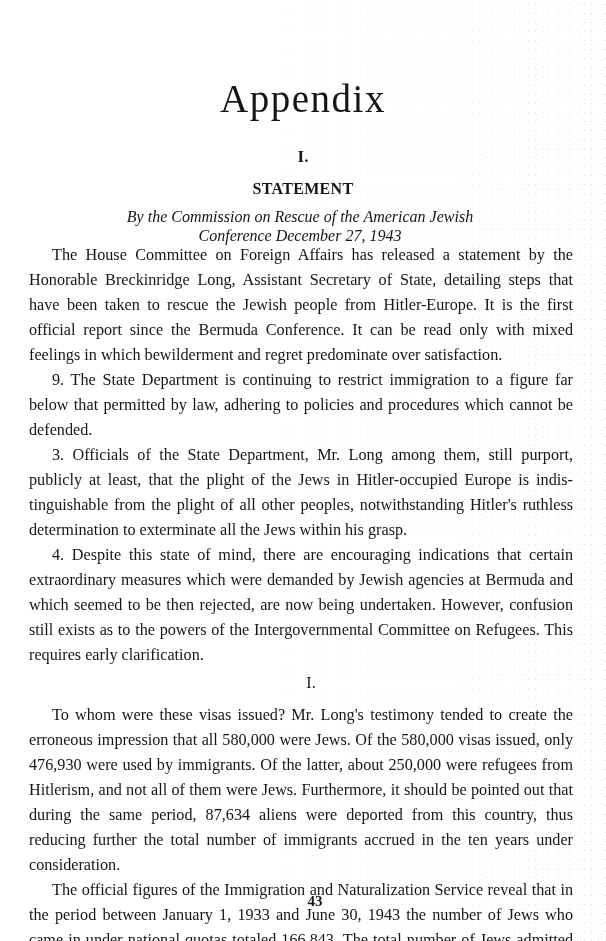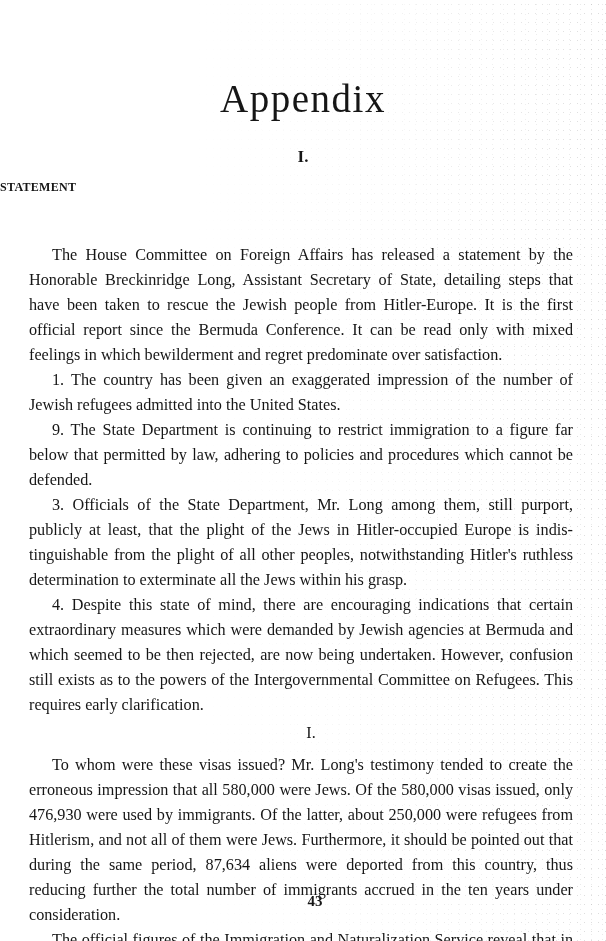--- a/index.html
+++ b/index.html
@@ -24,22 +24,22 @@
   .page { position: absolute; left: 0; top: 0; width: 606px; height: 941px; }
   .title {
     position: absolute; top: 76px; left: 0; width: 606px; text-align: center;
     font-size: 39px; letter-spacing: 1.5px; font-weight: normal;
   }
   .roman-top {
     position: absolute; top: 147px; left: 0; width: 606px; text-align: center;
     font-size: 17px; font-weight: bold;
   }
   .statement {
-    position: absolute; top: 180px; left: 0; width: 606px; 
-    font-size: 12px; font-weight: bold; letter-spacing: 0.3px;
+    position: absolute; top: 180px; left: 0; width: 606px; text-align: center;
+    font-size: 16px; font-weight: bold; letter-spacing: 0.3px;
   }
   .byline {
     position: absolute; top: 207px; left: 90px; width: 420px; text-align: center;
     font-size: 16px; font-style: italic; line-height: 19px;
   }
   .body {
     position: absolute; top: 243px; left: 29px; width: 544px;
     font-size: 16.2px; line-height: 25px; text-align: justify;
   }
   .body p { margin: 0; text-indent: 23px; }
@@ -53,24 +53,27 @@
     font-size: 15px; font-weight: bold; padding-left: 12px;
   }
 </style>
 </head>
 <body>
 
 <div class="page">
   <div class="title">Appendix</div>
   <div class="roman-top">I.</div>
   <div class="statement">STATEMENT</div>
+  <div class="byline">
+    <div>By the Commission on Rescue of the American Jewish</div>
+    <div>Conference December 27, 1943</div>
+  </div>
 
   <div class="body">
     <p>The House Committee on Foreign Affairs has released a statement by the Honorable Breckinridge Long, Assistant Secretary of State, detailing steps that have been taken to rescue the Jewish people from Hitler-Europe. It is the first official report since the Bermuda Conference. It can be read only with mixed feelings in which bewilderment and regret predominate over satisfaction.</p>
-    <p>1. The country has been given an exaggerated impression of the number of Jewish refugees admitted into the United States.</p>
     <p>9. The State Department is continuing to restrict immigration to a figure far below that permitted by law, adhering to policies and procedures which cannot be defended.</p>
     <p class="hyph">3. Officials of the State Department, Mr. Long among them, still purport, publicly at least, that the plight of the Jews in Hitler-occupied Europe is indis­tinguishable from the plight of all other peoples, notwithstanding Hitler's ruth­less determination to exterminate all the Jews within his grasp.</p>
     <p>4. Despite this state of mind, there are encouraging indications that certain extraordinary measures which were demanded by Jewish agencies at Bermuda and which seemed to be then rejected, are now being undertaken. However, confusion still exists as to the powers of the Intergovernmental Committee on Refugees. This requires early clarification.</p>
     <p class="section-mark">I.</p>
     <p>To whom were these visas issued? Mr. Long's testimony tended to create the erroneous impression that all 580,000 were Jews. Of the 580,000 visas issued, only 476,930 were used by immigrants. Of the latter, about 250,000 were refugees from Hitlerism, and not all of them were Jews. Furthermore, it should be pointed out that during the same period, 87,634 aliens were deported from this country, thus reducing further the total number of immigrants accrued in the ten years under consideration.</p>
     <p class="hyph">The official figures of the Immigration and Naturalization Service reveal that in the period between January 1, 1933 and June 30, 1943 the number of Jews who came in under national quotas totaled 166,843. The total number of Jews admitted on emergency visas was 43,089, but some of these were in­cluded in the 166,843, since they later re-entered under the national quotas.</p>
   </div>
 
   <div class="page-num">43</div>
 </div>

